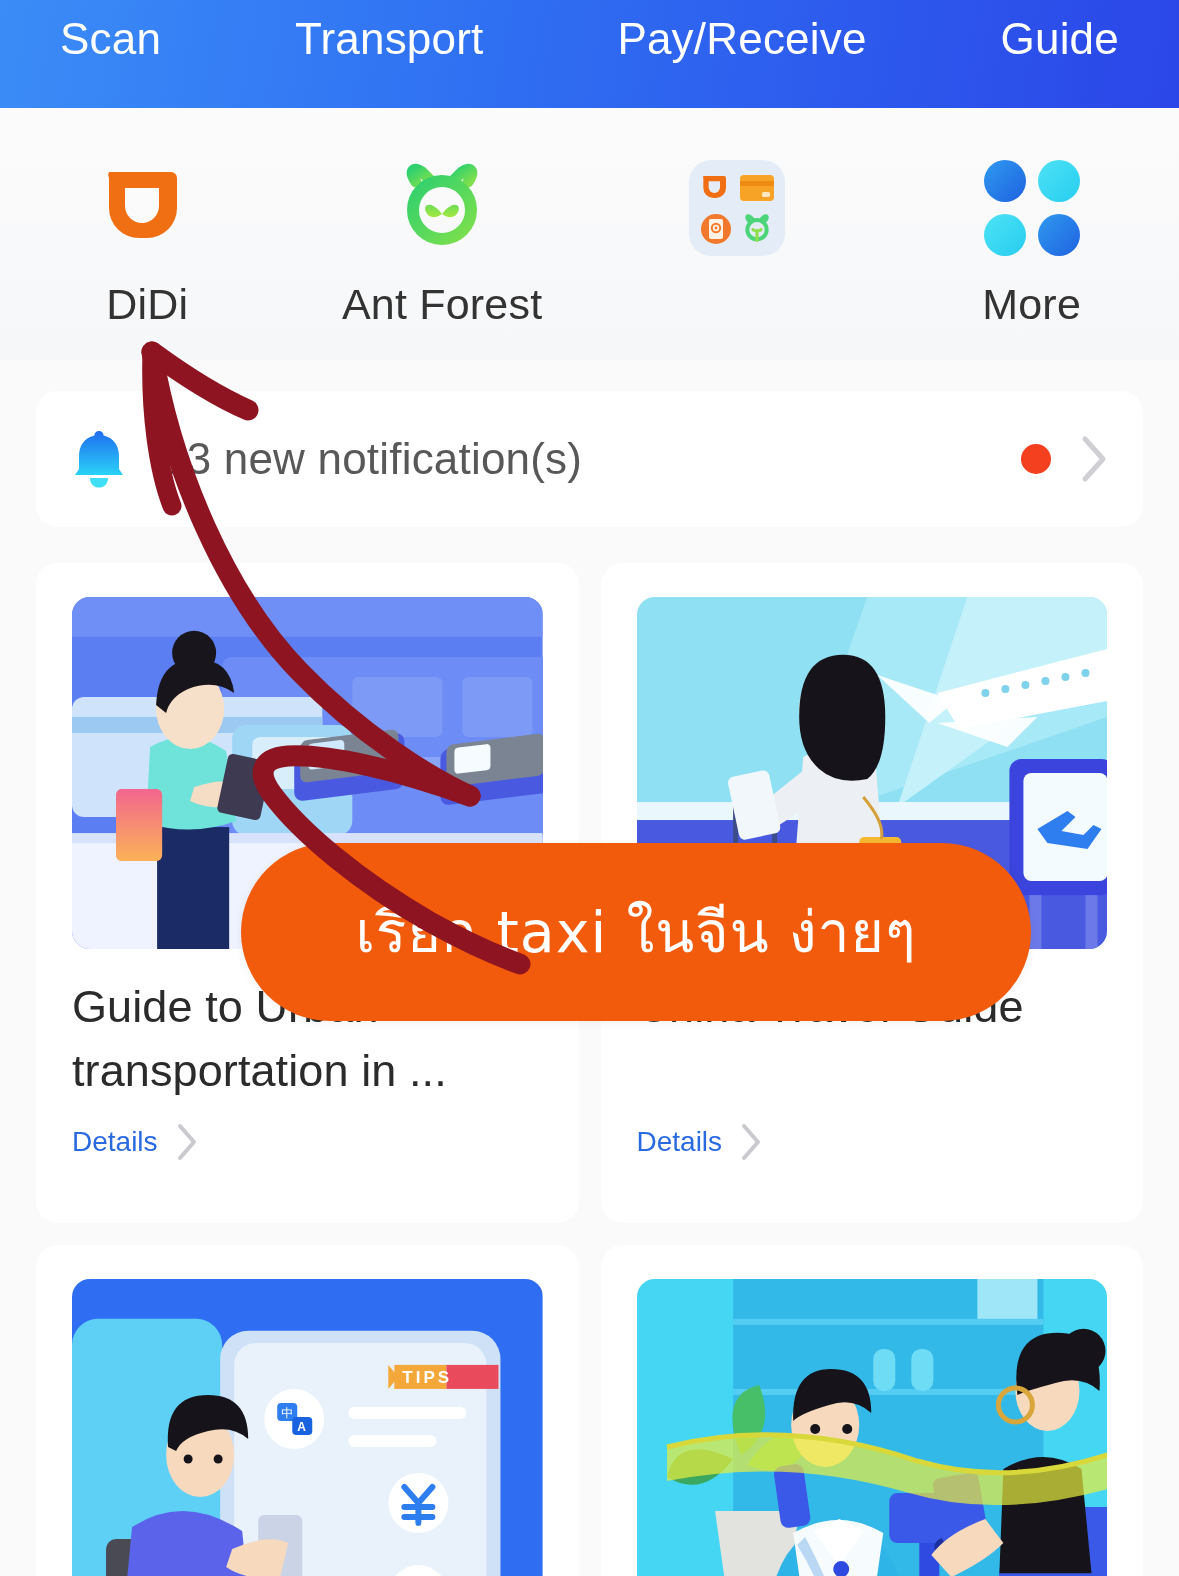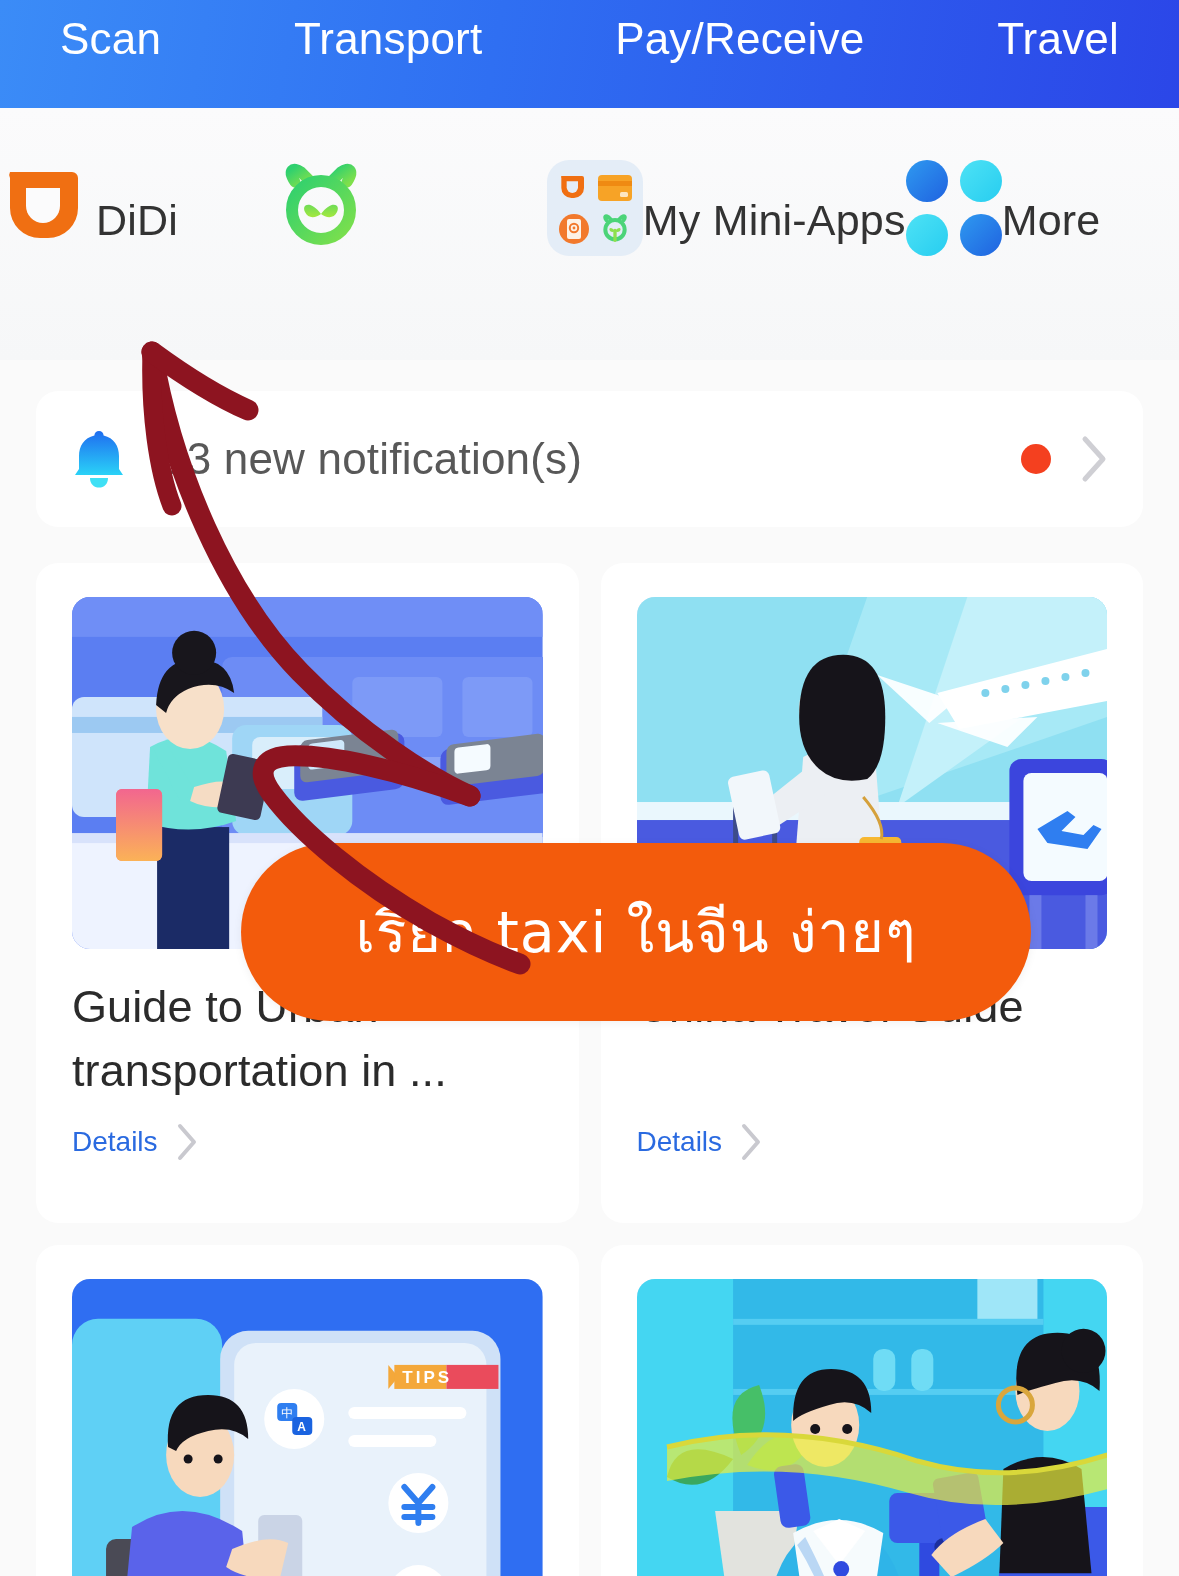--- a/index.html
+++ b/index.html
@@ -28,21 +28,21 @@
     position: absolute; top: 108px; left: 0; width: 1179px; height: 1468px;
     background: #fafafa; border-radius: 34px 34px 0 0;
   }
 
   
   .apps {
     position: absolute; top: 0; left: 0; width: 1179px; height: 252px;
     background: linear-gradient(180deg, #fbfbfc 0%, #f6f7f8 100%);
     display: flex; align-items: flex-start; padding-top: 52px;
   }
-  .app { flex: 1; display: flex; flex-direction: row; align-items: center; }
+  .app { flex: 1; display: flex; flex-direction: column; align-items: center; }
   .app-icon { width: 96px; height: 96px; position: relative; display: block; }
   .app-label {
     margin-top: 24px; font-size: 43px; color: #333333; white-space: nowrap;
     letter-spacing: 0.2px;
   }
 
   
   .didi-glyph { width: 96px; height: 96px; }
   
   .more-grid {
@@ -119,21 +119,21 @@
 </style>
 </head>
 <body>
 
 <div class="phone">
 
   <div class="header">
     <div class="nav-item">Scan</div>
     <div class="nav-item">Transport</div>
     <div class="nav-item">Pay/Receive</div>
-    <div class="nav-item">Travel</div>
+    <div class="nav-item">Guide</div>
   </div>
 
   <div class="sheet">
 
     <div class="apps">
 
       <div class="app">
         <span class="app-icon">
           <svg class="didi-glyph" viewBox="0 0 96 96">
             <path d="M10 12 h62 a6 6 0 0 1 6 6 v30 a30 30 0 0 1 -30 30 h-8 a30 30 0 0 1 -30 -30 v-30 a6 6 0 0 1 0 -6 z" fill="#f06f12"></path>
@@ -157,20 +157,21 @@
               </linearGradient>
             </defs>
             <path d="M22 22 C14 10 20 6 28 12 L36 20" stroke="url(#gAF)" stroke-width="11" fill="none" stroke-linecap="round"></path>
             <path d="M74 22 C82 10 76 6 68 12 L60 20" stroke="url(#gAF)" stroke-width="11" fill="none" stroke-linecap="round"></path>
             <circle cx="48" cy="50" r="29" fill="none" stroke="url(#gAF)" stroke-width="12"></circle>
             <path d="M48 82 L48 52" stroke="url(#gLeaf)" stroke-width="10" stroke-linecap="round" fill="none"></path>
             <path d="M48 54 C38 40 28 44 32 52 C35 59 43 58 48 54 Z" fill="url(#gLeaf)"></path>
             <path d="M48 54 C58 40 68 44 64 52 C61 59 53 58 48 54 Z" fill="url(#gLeaf)"></path>
           </svg>
         </span>
+        <span class="app-label">Ant Forest</span>
       </div>
 
       <div class="app">
         <span class="app-icon">
           <div class="mini-tile">
             <div class="mini-cell">
               <svg width="32" height="32" viewBox="0 0 96 96">
                 <path d="M10 12 h62 a6 6 0 0 1 6 6 v30 a30 30 0 0 1 -30 30 h-8 a30 30 0 0 1 -30 -30 v-30 a6 6 0 0 1 0 -6 z" fill="#f06f12"></path>
                 <path d="M26 28 h34 v18 a17 17 0 0 1 -17 17 a17 17 0 0 1 -17 -17 z" fill="#e4edf7"></path>
               </svg>
@@ -195,21 +196,20 @@
                 <path d="M22 22 C14 10 20 6 28 12 L36 20" stroke="#4bd478" stroke-width="11" fill="none" stroke-linecap="round"></path>
                 <path d="M74 22 C82 10 76 6 68 12 L60 20" stroke="#4bd478" stroke-width="11" fill="none" stroke-linecap="round"></path>
                 <circle cx="48" cy="50" r="29" fill="none" stroke="#4bd478" stroke-width="12"></circle>
                 <path d="M48 82 L48 52" stroke="#8ee04e" stroke-width="10" stroke-linecap="round"></path>
                 <path d="M48 54 C38 40 28 44 32 52 C35 59 43 58 48 54 Z" fill="#8ee04e"></path>
                 <path d="M48 54 C58 40 68 44 64 52 C61 59 53 58 48 54 Z" fill="#8ee04e"></path>
               </svg>
             </div>
           </div>
         </span>
-        <span class="app-label">My Mini-Apps</span>
       </div>
 
       <div class="app">
         <span class="app-icon">
           <div class="more-grid">
             <div class="dot blue"></div>
             <div class="dot cyan"></div>
             <div class="dot cyan"></div>
             <div class="dot blue"></div>
           </div>

